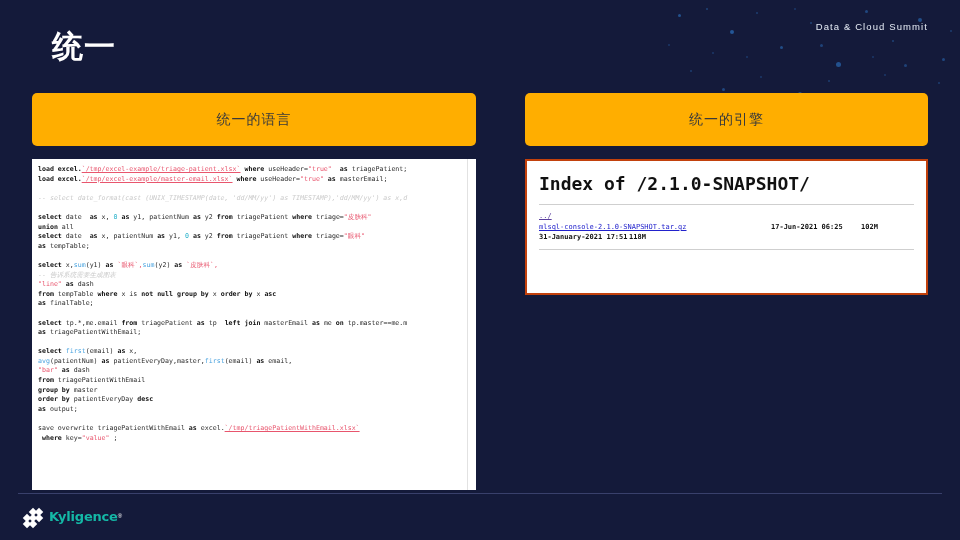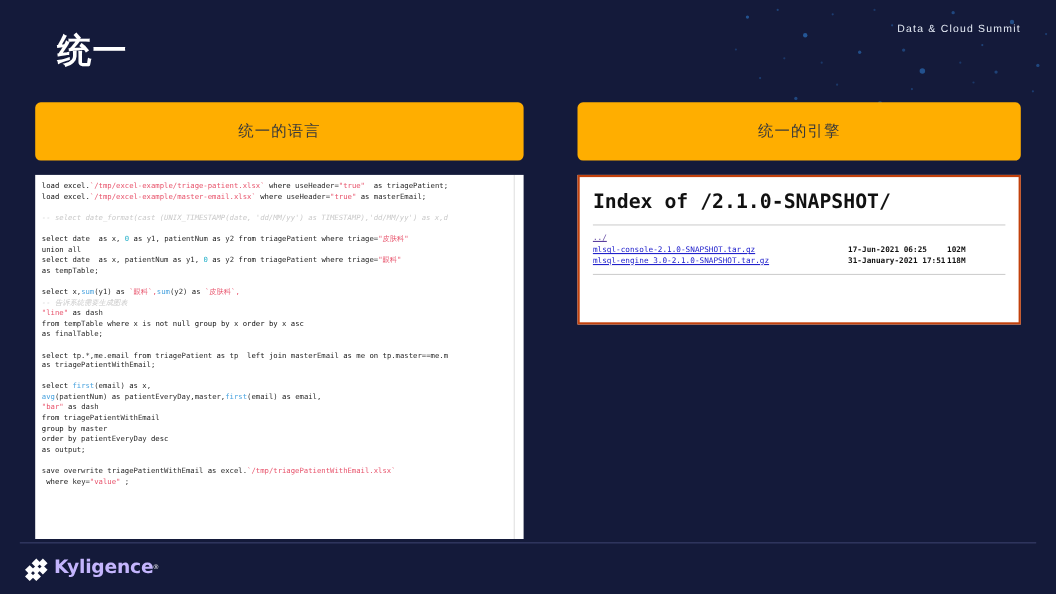--- a/index.html
+++ b/index.html
@@ -60,23 +60,23 @@
     position:absolute;right:8px;top:0;bottom:0;width:1px;background:#e2e2e2;
   }
   #code-body{
     position:absolute;left:6px;top:6px;right:0;
     font-family:"DejaVu Sans Mono","Liberation Mono",monospace;
     font-size:6.6px;line-height:9.6px;
     white-space:pre;color:#2b2b2b;
   }
   #code-body .ln{height:9.6px;}
   #code-body .blank{height:9.6px;}
-  .k{font-weight:400;color:#111111;}         
+  .k{font-weight:700;color:#111111;}         
   .s{color:#e8556d;}                          
-  .p{color:#e8556d;}                          
+  .p{color:#e8556d;text-decoration:underline;}                          
   .c{color:#c9c9c9;font-style:italic;}        
   .f{color:#4aa3df;}                          
   .n{color:#23b0c9;}                          
   .cn{color:#e8556d;}                         
 
   
   #index-card{
     position:absolute;left:525px;top:159px;width:403px;height:136px;
     background:#ffffff;border:2px solid #c2410c;box-sizing:border-box;
     padding:10px 12px 0 12px;
@@ -112,21 +112,21 @@
   }
   #brand{
     position:absolute;left:22px;top:505px;display:flex;align-items:center;
   }
   #brand .mark{width:22px;height:22px;position:relative;margin-right:5px;}
   #brand .mark i{
     position:absolute;width:6px;height:6px;background:#fff;
     transform:rotate(45deg);display:block;
   }
   #brand .word{
-    color:#c4b5fd;font-size:17px;font-weight:700;letter-spacing:-0.2px;
+    color:#14b8a6;font-size:13px;font-weight:700;letter-spacing:-0.2px;
     font-family:"DejaVu Sans","Liberation Sans",sans-serif;
   }
   #brand .reg{color:#fff;font-size:6px;vertical-align:super;}
 </style>
 </head>
 <body>
 
 <div id="particles">
     <span class="dot" style="left: 18px; top: 14px; width: 3px; height: 3px; opacity: 0.55;"></span>
     <span class="dot" style="left: 46px; top: 8px; width: 2px; height: 2px; opacity: 0.4;"></span>
@@ -185,21 +185,20 @@
   <div id="index-title">Index of /2.1.0-SNAPSHOT/</div>
   <hr>
   <a class="idx-parent" href="#">../</a>
   <div id="index-rows">
       <div class="idx-row">
         <a class="name" href="#">mlsql-console-2.1.0-SNAPSHOT.tar.gz</a>
         <span class="date">17-Jun-2021 06:25</span>
         <span class="size">102M</span>
       </div>
       <div class="idx-row">
-        <a class="name" href="#">mlsql-engine_3.0-2.1.0-SNAPSHOT.tar.gz</a>
         <span class="date">31-January-2021 17:51</span>
         <span class="size">118M</span>
       </div>
     </div>
   <hr>
 </div>
 
 <div id="footer-divider"></div>
 <div id="brand">
   <span class="mark">

